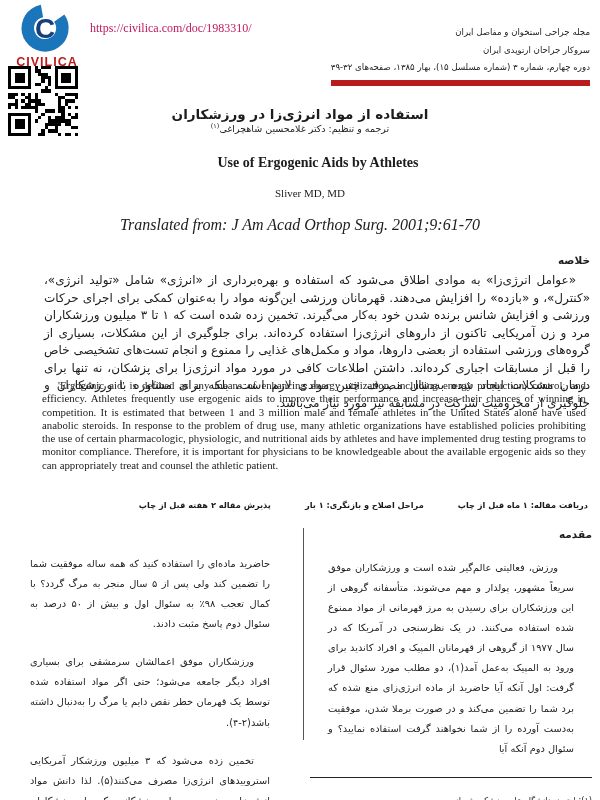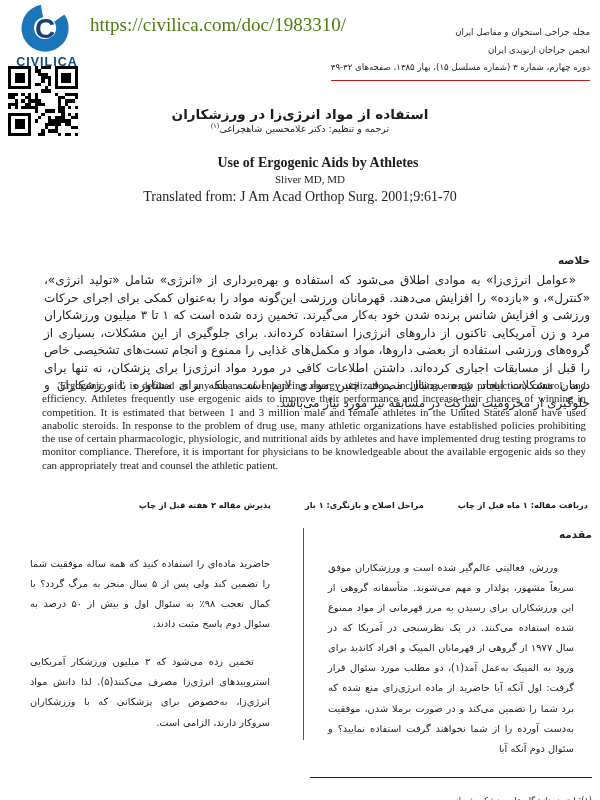--- a/index.html
+++ b/index.html
@@ -1,38 +1,38 @@
 <!DOCTYPE html>
 <html lang="fa"><head>
 <meta charset="utf-8">
 <style>
   html,body{margin:0;padding:0;background:#e8e8e8;}
   .page{position:relative;width:600px;height:800px;background:#ffffff;margin:0 auto;
         font-family:"DejaVu Sans",sans-serif;color:#1c1c1c;overflow:hidden;}
 
   
   .logo-block{position:absolute;left:8px;top:4px;width:78px;text-align:center;}
-  .logo-text{font-size:12.5px;font-weight:bold;color:#0c4a6e;letter-spacing:1px;margin-top:-3px;
+  .logo-text{font-size:12.5px;font-weight:bold;color:#b91c1c;letter-spacing:1px;margin-top:-3px;
              font-family:"Liberation Sans",sans-serif;}
-  .doc-url{position:absolute;left:90px;top:14px;font-family:"Liberation Serif",serif;
-           font-size:19px;color:#4d7c0f;}
+  .doc-url{position:absolute;left:90px;top:21px;font-family:"Liberation Serif",serif;
+           font-size:12px;color:#be185d;}
   .journal-header{position:absolute;right:10px;top:24px;direction:rtl;text-align:right;
                   font-size:8.6px;line-height:2.05;color:#222;}
-  .journal-header .jh3{border-bottom:1px solid #b91c1c;padding-bottom:3px;}
+  .journal-header .jh3{border-bottom:6px solid #b91c1c;padding-bottom:3px;}
   .qr-box{position:absolute;left:8px;top:66px;width:70px;height:70px;}
 
   
   .title-block{position:absolute;left:0;right:0;top:106px;text-align:center;}
   .fa-title{font-size:13.5px;font-weight:bold;direction:rtl;}
   .fa-byline{font-size:9.5px;direction:rtl;}
   .fa-byline sup{font-size:6.5px;}
   .en-title{margin-top:21px;font-family:"Liberation Serif",serif;font-size:14px;font-weight:bold;padding-left:36px;}
-  .en-author{font-family:"Liberation Serif",serif;font-size:11px;margin-top:2px;padding-left:20px;}
-  .trans-lines{margin-top:3px;font-family:"Liberation Serif",serif;
-               font-size:14px;line-height:1.35;}
+  .en-author{font-family:"Liberation Serif",serif;font-size:11px;margin-top:16px;padding-left:20px;}
+  .trans-lines{margin-top:15px;font-family:"Liberation Serif",serif;font-style:italic;
+               font-size:16px;line-height:1.35;}
 
   
   .fa-abstract{position:absolute;left:36px;right:10px;top:254px;direction:rtl;margin-left:8px;}
   .fa-abstract-heading{font-weight:bold;font-size:10.5px;margin-bottom:6px;}
   .fa-abstract-body{font-size:12px;line-height:1.46;text-align:justify;text-indent:14px;}
 
   
   .en-abstract{position:absolute;left:42px;right:14px;top:377px;}
   .en-abstract-heading{font-family:"Liberation Sans",sans-serif;font-weight:bold;font-size:12.5px;}
   .en-abstract-body{font-family:"Liberation Serif",serif;font-size:10.8px;line-height:1.23;
@@ -65,21 +65,21 @@
       <circle cx="29" cy="25" r="18" fill="none" stroke="#1b75bb" stroke-width="13" stroke-dasharray="92 22" transform="rotate(-35 29 25)"></circle>
       <text x="29" y="35" text-anchor="middle" font-size="29" font-weight="bold" font-family="Liberation Sans, sans-serif" fill="#163f7d">C</text>
     </svg>
     <div class="logo-text">CIVILICA</div>
   </div>
 
   <div class="doc-url">https://civilica.com/doc/1983310/</div>
 
   <div class="journal-header">
     <div class="jh1">مجله جراحی استخوان و مفاصل ایران</div>
-    <div class="jh2">انجمن جراحان ارتوپدی ایران</div>
+    <div class="jh2">سروکار جراحان ارتوپدی ایران</div>
     <div class="jh3">دوره چهارم، شماره ۳ (شماره مسلسل ۱۵)، بهار ۱۳۸۵، صفحه‌های ۳۲-۳۹</div>
   </div>
 
   <div class="qr-box" id="qr"><svg width="70" height="70" viewBox="0 0 21 21" shape-rendering="crispEdges">
         <rect width="21" height="21" fill="#fff"></rect>
         <rect x="8" y="0" width="1" height="1" fill="#000"></rect>
         <rect x="10" y="0" width="1" height="1" fill="#000"></rect>
         <rect x="11" y="0" width="1" height="1" fill="#000"></rect>
         <rect x="12" y="0" width="1" height="1" fill="#000"></rect>
         <rect x="8" y="1" width="1" height="1" fill="#000"></rect>
@@ -243,17 +243,18 @@
         <div>(۱): ارتوپد، دانشگاه علوم پزشکی شیراز</div>
         <div class="footnote-row2">
           <span class="footnote-email">E-mail: gshahcheraghi@yahoo.ca</span>
           <span class="footnote-name">دکتر غلامحسین شاهچراغی</span>
         </div>
       </div>
     </div>
 
     <div class="col-left">
       <p class="col-para">حاضرید ماده‌ای را استفاده کنید که همه ساله موفقیت شما را تضمین کند ولی پس از ۵ سال منجر به مرگ گردد؟ با کمال تعجب ۹۸٪ به سئوال اول و بیش از ۵۰ درصد به سئوال دوم پاسخ مثبت دادند.</p>
+      <p class="col-para indent">ورزشکاران موفق اعمالشان سرمشقی برای بسیاری افراد دیگر جامعه می‌شود؛ حتی اگر مواد استفاده شده توسط یک قهرمان خطر نقص دایم یا مرگ را به‌دنبال داشته باشد(۲-۴).</p>
       <p class="col-para indent">تخمین زده می‌شود که ۳ میلیون ورزشکار آمریکایی استروییدهای انرژی‌زا مصرف می‌کنند(۵). لذا دانش مواد انرژی‌زا، به‌خصوص برای پزشکانی که با ورزشکاران سروکار دارند، الزامی است.</p>
     </div>
   </div>
 
 </div>
 
 </body></html>

